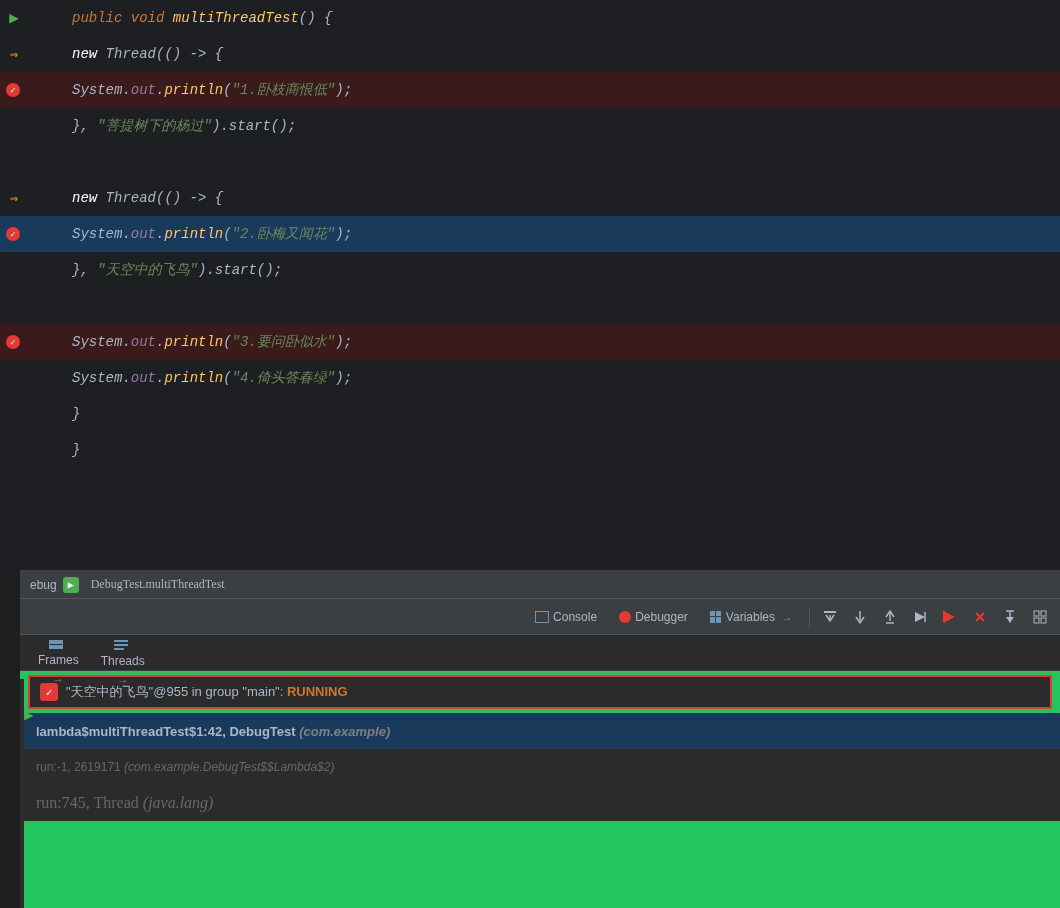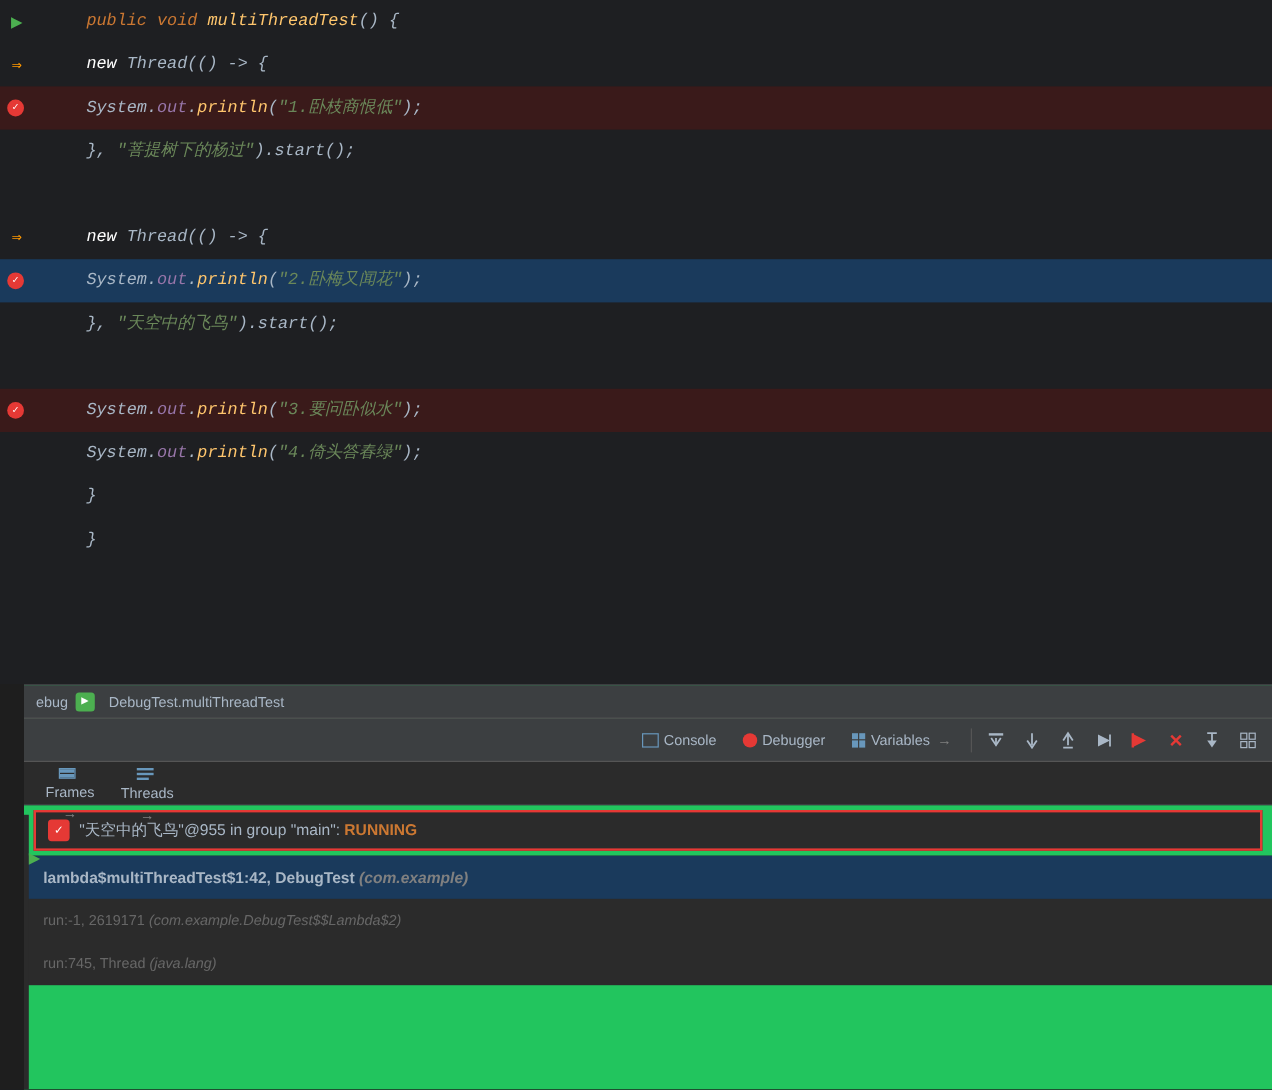--- a/index.html
+++ b/index.html
@@ -330,21 +330,21 @@
   </div>
 </div>
 
 <div class="bottom-panel">
 
   <div class="debug-header">
     <span style="color:#a9b7c6; font-family:'Segoe UI',Arial,sans-serif; font-size:12px;">ebug</span>
     <span style="display:inline-flex; align-items:center; margin: 0 6px;">
       <span style="width:16px; height:16px; background:#4caf50; border-radius:3px; display:inline-flex; align-items:center; justify-content:center; color:white; font-size:10px; margin-right:6px;">▶</span>
     </span>
-    <span style="color:#a9b7c6; font-family:Liberation Sans, sans-serif; font-size:12px;">DebugTest.multiThreadTest</span>
+    <span style="color:#a9b7c6; font-family:Liberation Serif, serif; font-size:12px;">DebugTest.multiThreadTest</span>
   </div>
 
   <div class="toolbar-row">
 
     <button class="tab-btn">
       <span style="width:14px; height:12px; border:1px solid #6897bb; display:inline-block;"></span>
       <span>Console</span>
     </button>
 
     <button class="tab-btn">
@@ -468,20 +468,20 @@
       </span>
     </div>
 
     <div class="stack-frame-item dimmed">
       <span style="font-family:'Segoe UI',Arial,sans-serif; font-size:12px; color:#808080;">
         run:-1, 2619171 <span style="font-style:italic;">(com.example.DebugTest$$Lambda$2)</span>
       </span>
     </div>
 
     <div class="stack-frame-item dimmed">
-      <span style="font-family:Liberation Sans, sans-serif; font-size:12px; color:#808080;">
+      <span style="font-family:Liberation Serif, serif; font-size:16px; color:#808080;">
         run:745, Thread <span style="font-style:italic;">(java.lang)</span>
       </span>
     </div>
 
   </div>
 
 </div>
 
 </body></html>

